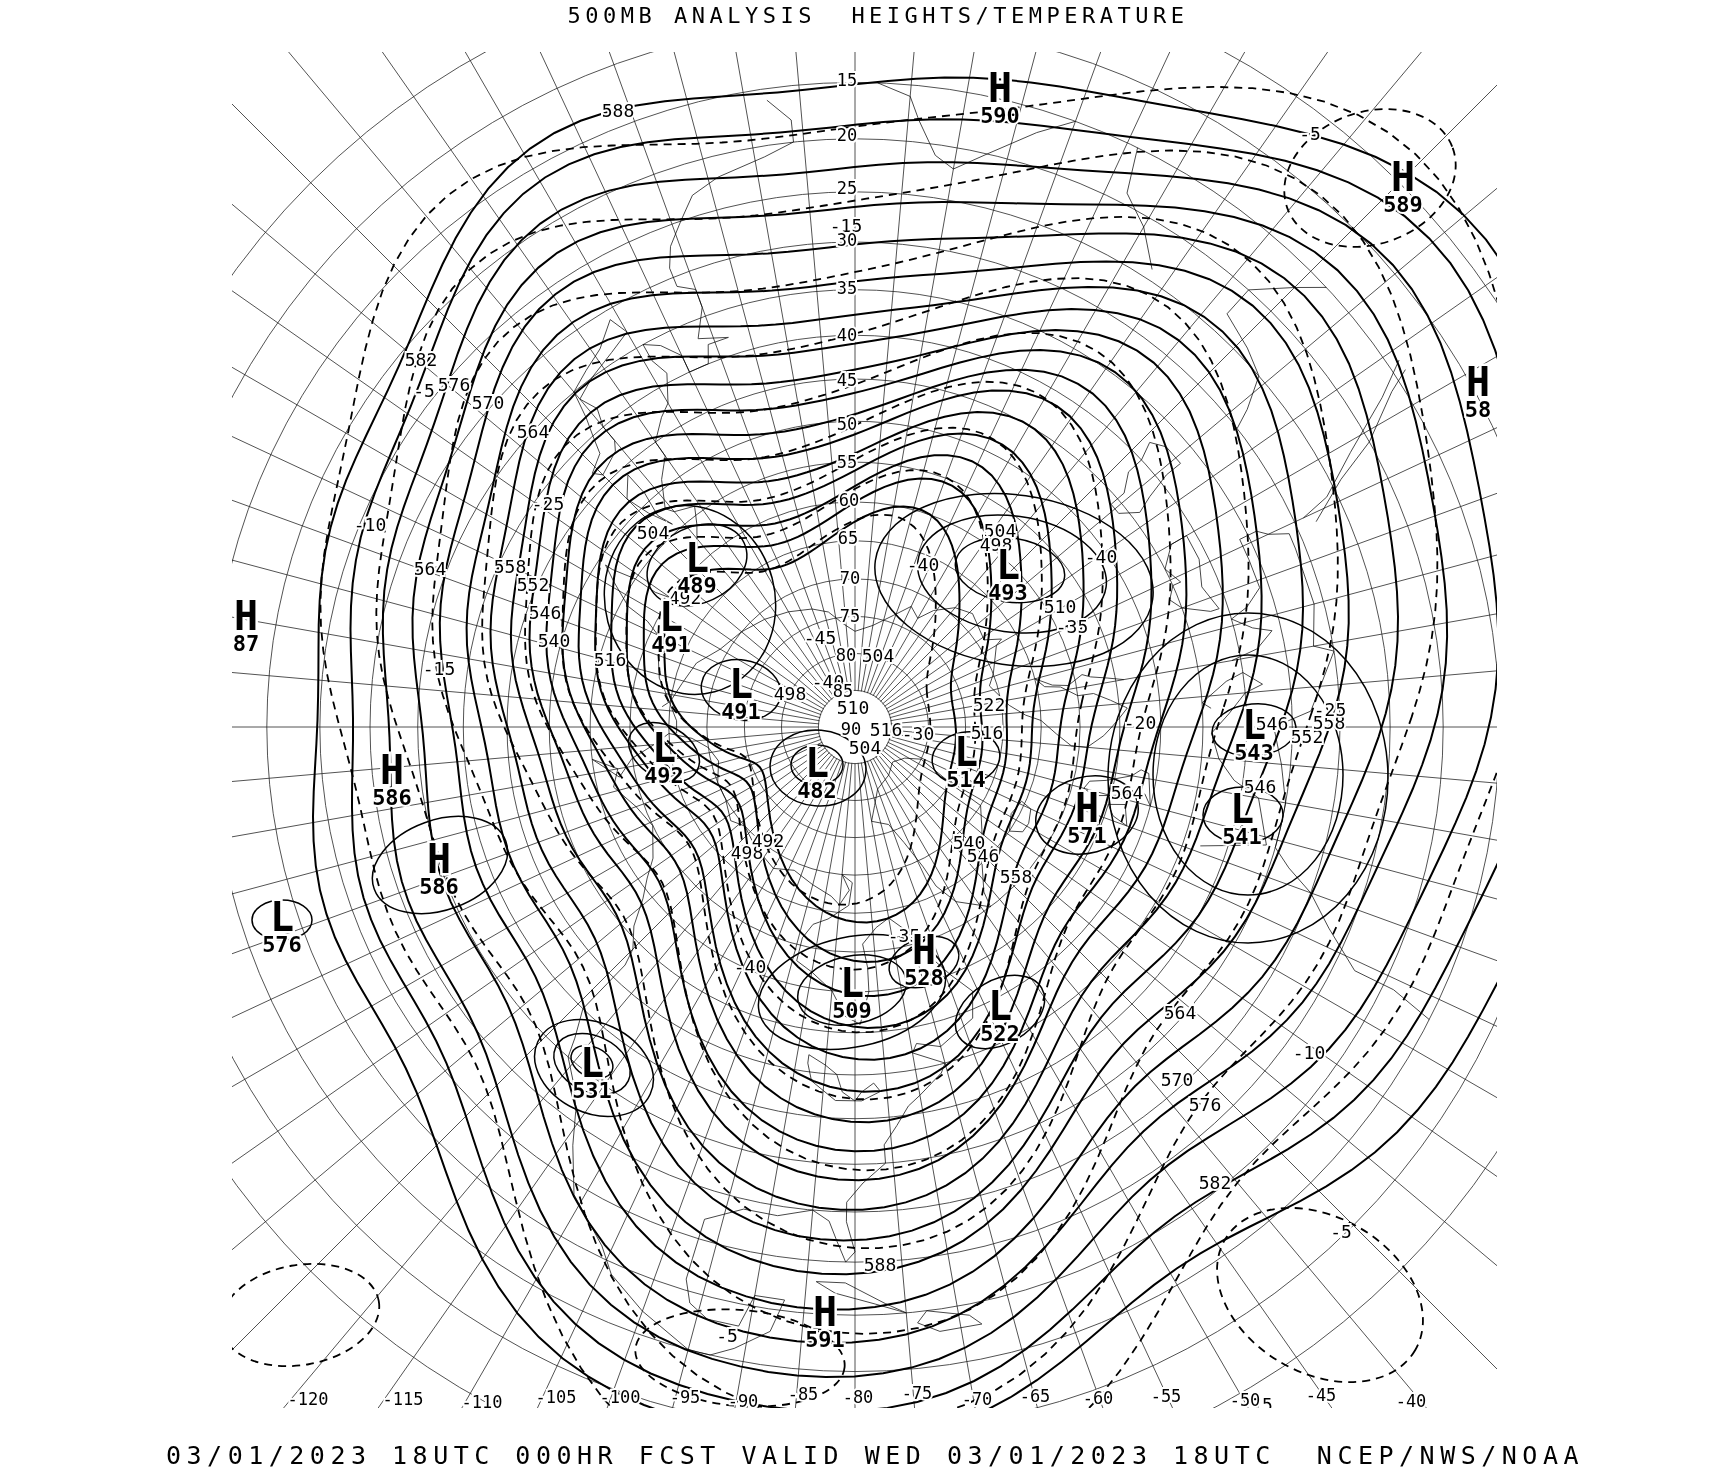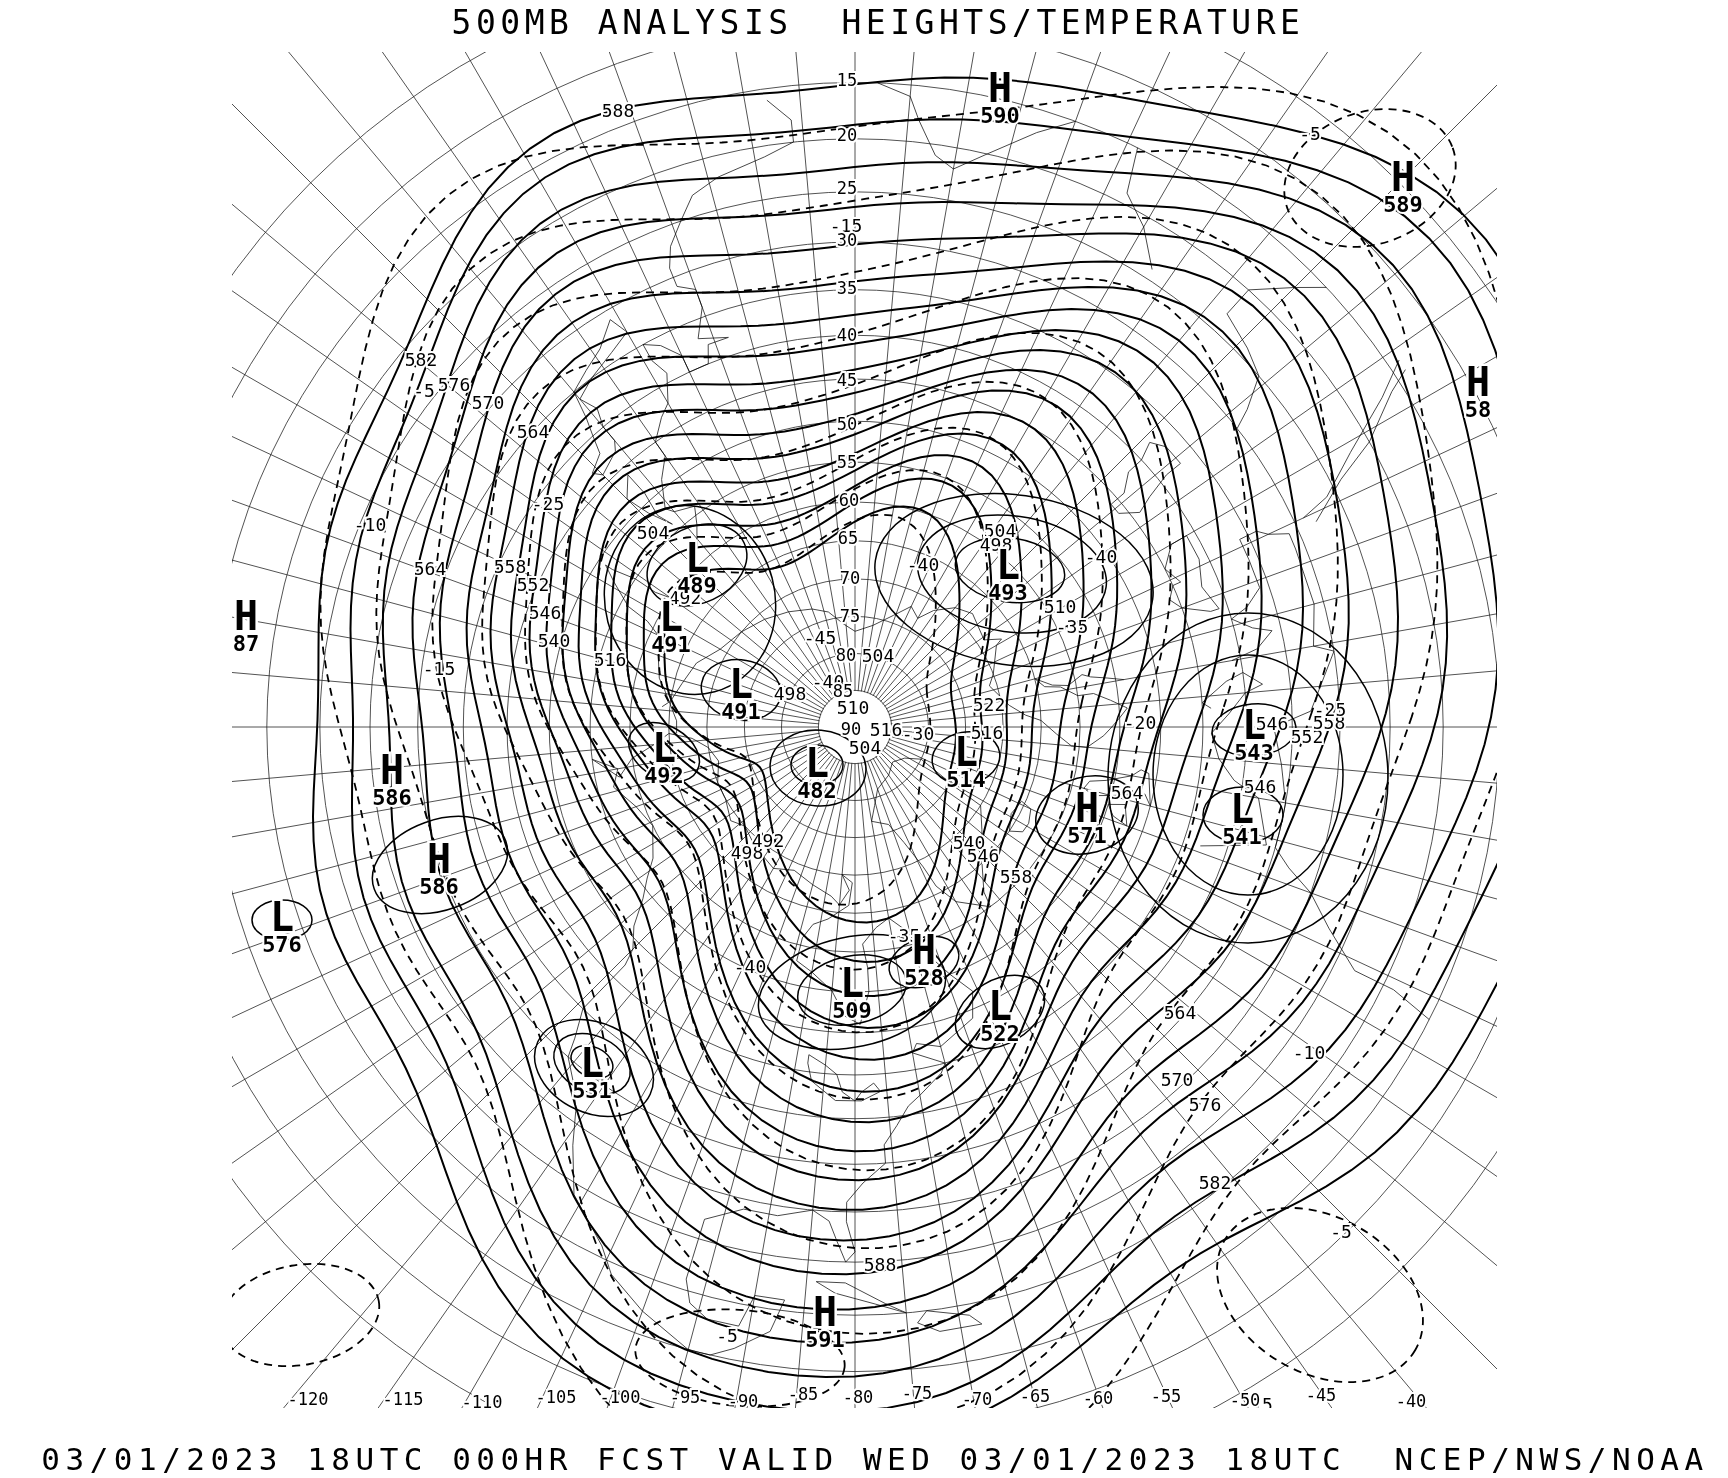--- a/index.html
+++ b/index.html
@@ -1,21 +1,21 @@
 <!DOCTYPE html>
 <html><head>
 <meta charset="utf-8">
 <style>
   html,body{margin:0;padding:0;background:#ffffff;}
   body{width:1728px;height:1478px;position:relative;overflow:hidden;
        font-family:"DejaVu Sans Mono", monospace;color:#000;}
   .title{position:absolute;top:3px;left:878px;transform:translateX(-50%);
-         font-size:33px;letter-spacing:4.5px;white-space:pre;font-weight:400;}
+         font-size:22px;letter-spacing:4.5px;white-space:pre;font-weight:400;}
   .footer{position:absolute;top:1441px;left:875px;transform:translateX(-50%);
-          font-size:31px;letter-spacing:5.5px;white-space:pre;font-weight:400;}
+          font-size:25px;letter-spacing:5.5px;white-space:pre;font-weight:400;}
   svg text{font-family:"DejaVu Sans Mono", monospace;fill:#000;
            paint-order:stroke;stroke:#fff;stroke-width:4px;}
   text.cl{font-size:18px;}
   text.tl{font-size:18px;}
   text.geo{font-size:17px;}
   text.hl-letter{font-size:40px;font-weight:700;stroke-width:5px;}
   text.hl-value{font-size:22px;font-weight:700;}
 </style>
 </head>
 <body>

